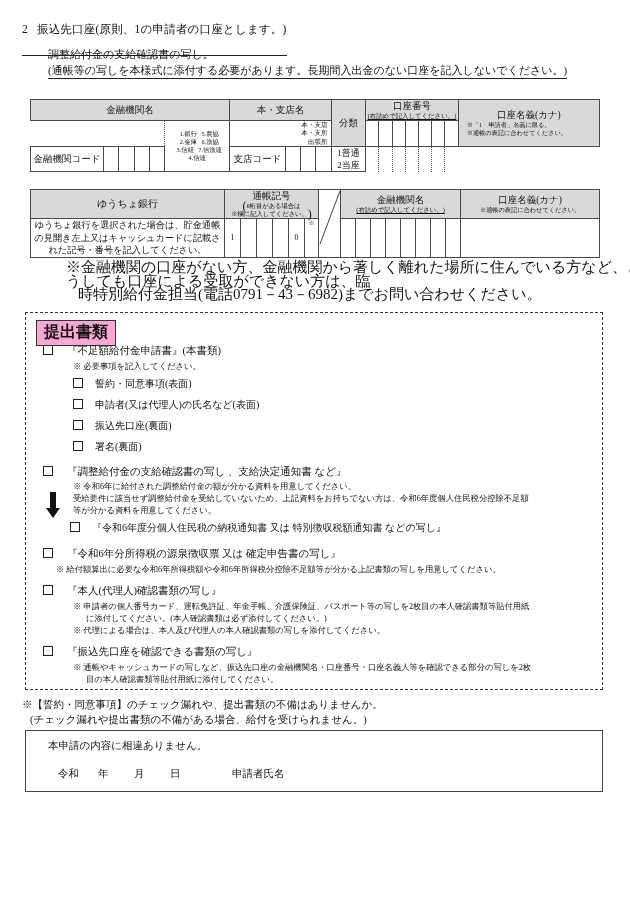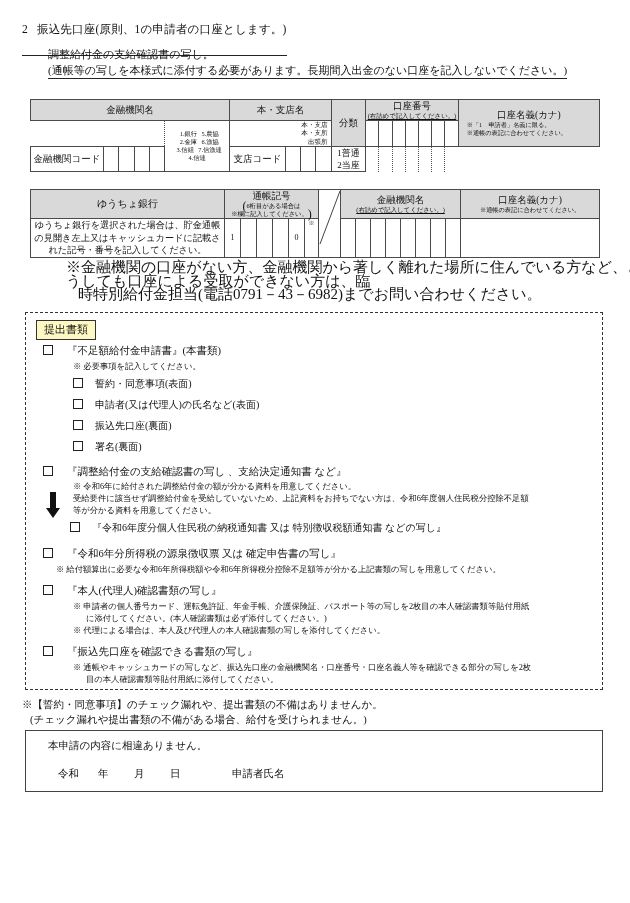--- a/index.html
+++ b/index.html
@@ -81,21 +81,21 @@
   .tbl-note .ln2{padding-left:12px;display:block;}
 
   
   .dashbox{
     position:absolute;left:25px;top:312px;width:578px;height:378px;
     border:1px dashed #333;box-sizing:border-box;
   }
   .title-pill{
     position:absolute;left:36px;top:320px;
     border:1px solid #333;padding:1px 7px 2px 7px;
-    font-size:11px;background:#fef9c3;
+    font-size:16px;background:#f9a8d4;font-weight:bold;
   }
 
   .chk{
     display:inline-block;width:10px;height:10px;
     border:1px solid #222;box-sizing:border-box;
     vertical-align:-1px;background:#fff;
   }
   .row{position:absolute;font-size:10.5px;line-height:15px;white-space:nowrap;}
   .row .lbl{margin-left:14px;}
   .sub-note{

